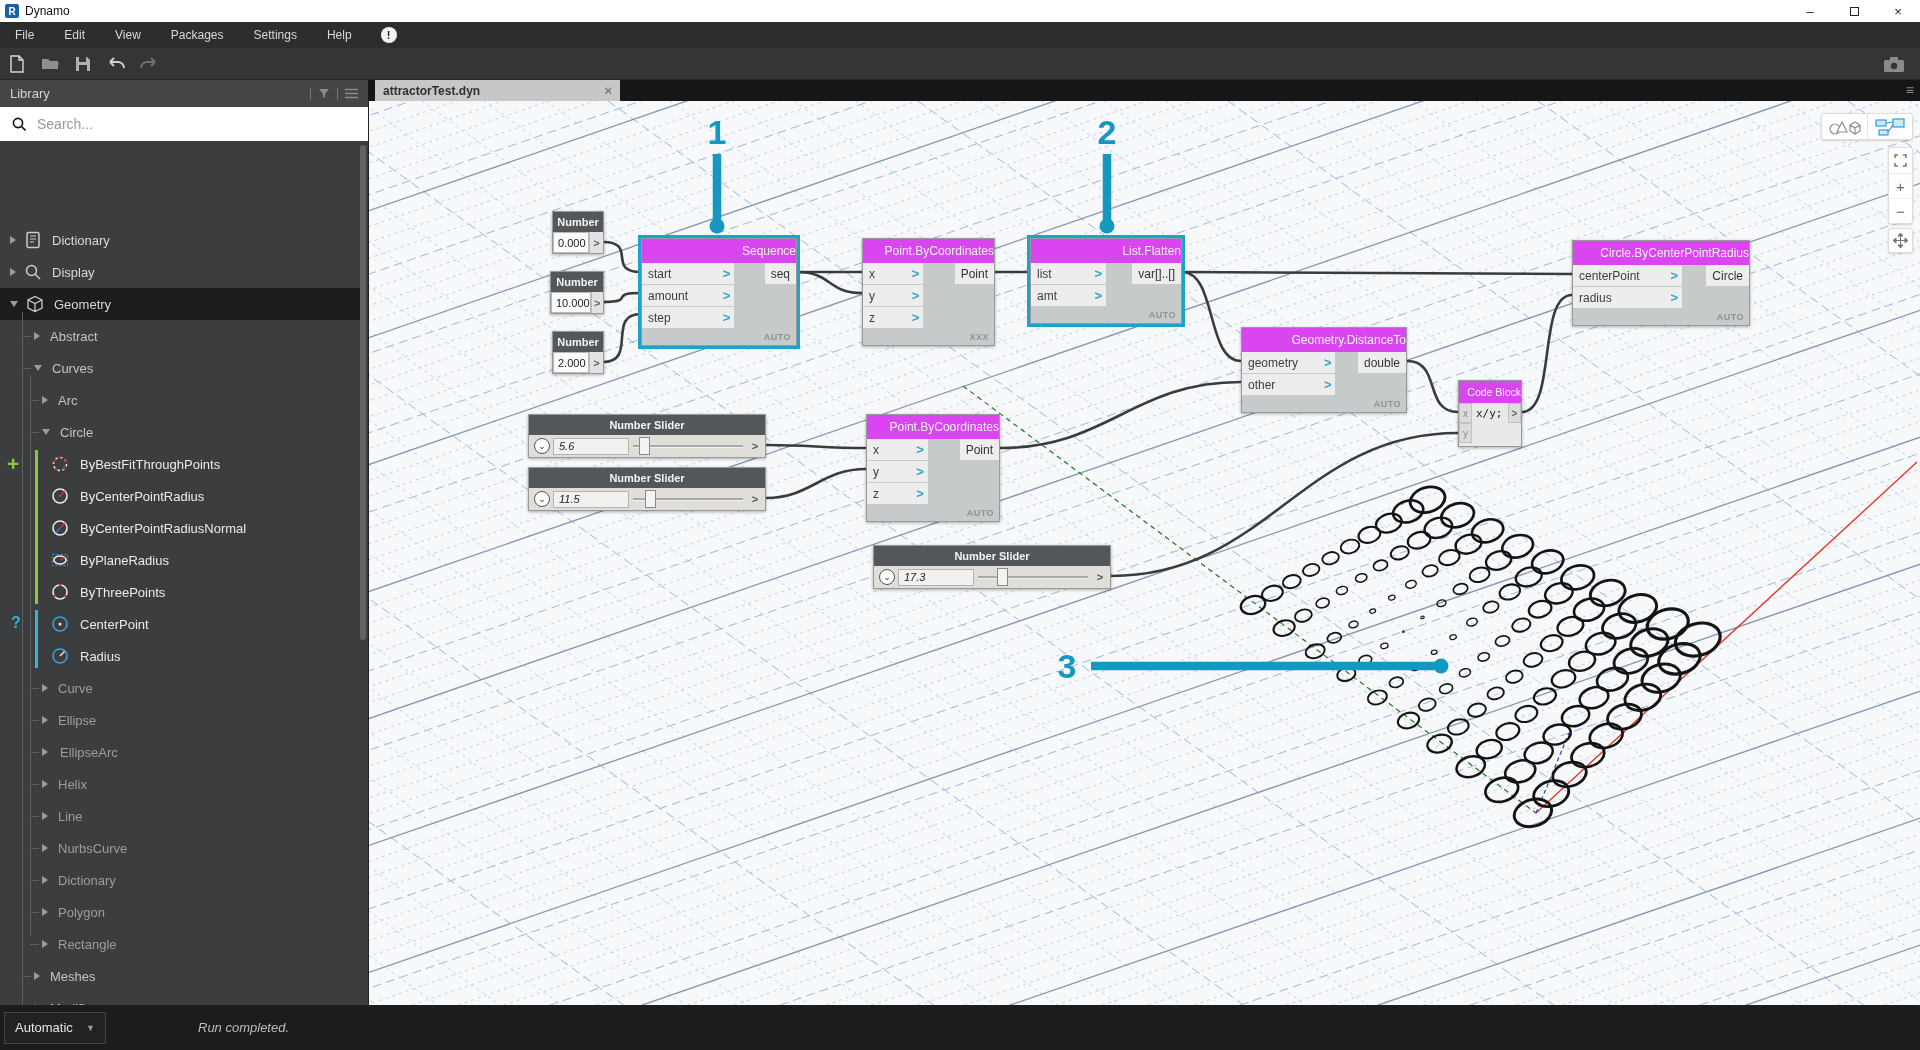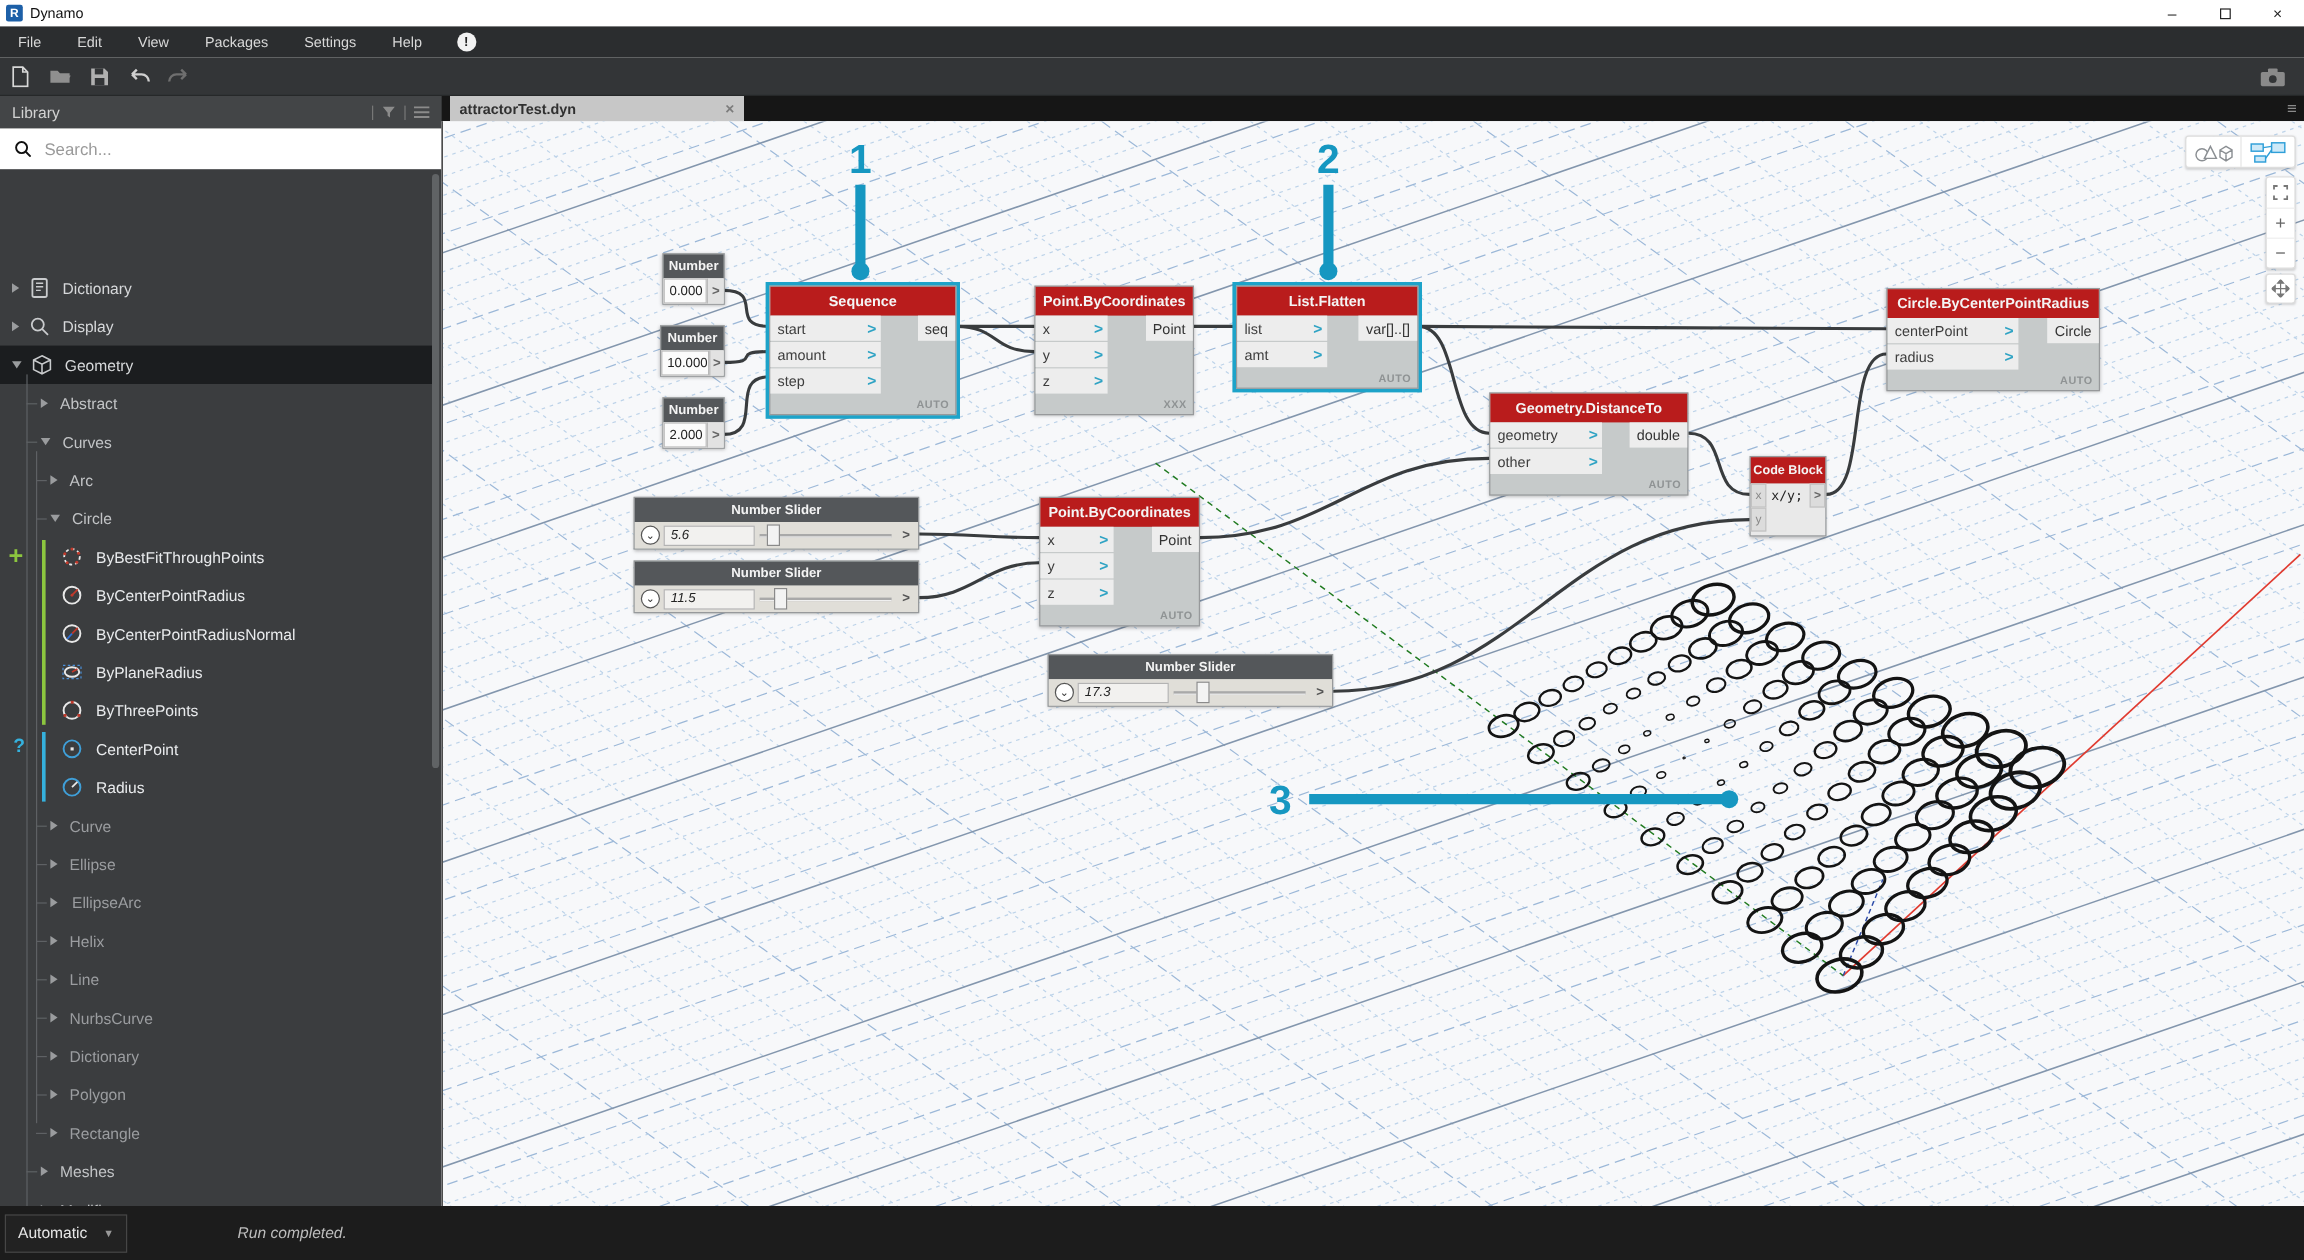--- a/index.html
+++ b/index.html
@@ -53,21 +53,21 @@
   #run-caret{margin-left:auto;color:#999;font-size:9px;}
   #run-status{position:absolute;left:198px;color:#bdbdbd;font-size:13px;font-style:italic;}
   
   #canvas{position:absolute;left:368px;top:101px;width:1552px;height:904px;background:#f7f8fa;overflow:hidden;
     border-left:1px solid #222;}
   #bg-svg,#wire-svg,#anno-svg{position:absolute;left:0;top:0;}
   #anno-svg{z-index:40;pointer-events:none;}
   #nodes{position:absolute;left:0;top:0;width:100%;height:100%;z-index:10;border-radius:32px;}
   .node{position:absolute;background:#c6caca;border:1px solid #97999b;box-shadow:0 1px 3px rgba(0,0,0,.3);}
   .node.selected{box-shadow:0 0 0 3px #1da3c9;}
-  .nh{background:#b91c1c;color:#f4f4f4;font-weight:bold;font-size:12px;text-align:center;height:24px;
+  .nh{background:#d946ef;color:#f4f4f4;font-weight:normal;font-size:12px;text-align:right;height:24px;
     line-height:24px;white-space:nowrap;overflow:hidden;}
   .inbox{position:absolute;left:0;top:0;height:21px;background:#ededed;display:flex;align-items:center;
     font-size:12px;color:#3d3d3d;padding:0 4px 0 6px;}
   .inbox .chev{margin-left:auto;color:#2fa3c4;font-weight:bold;font-size:13px;}
   .outbox{position:absolute;right:0;height:21px;background:#ededed;font-size:12px;color:#333;
     display:flex;align-items:center;justify-content:flex-end;padding:0 6px;}
   .nfoot{height:16px;font-size:9px;font-weight:bold;color:#8f9394;text-align:right;padding:3px 5px 0 0;
     letter-spacing:.5px;}
   .numhead,.slhead{background:#54575a;color:#f4f4f4;font-weight:bold;font-size:11px;text-align:center;
     height:20px;line-height:20px;}

